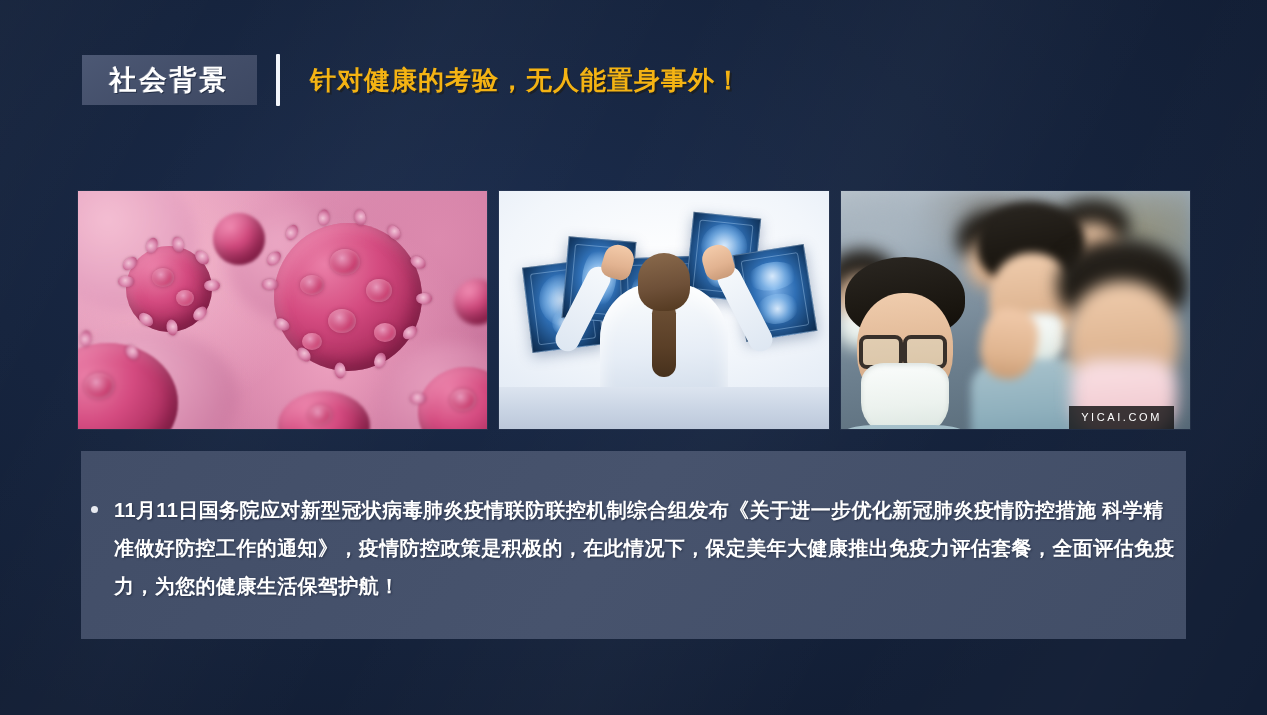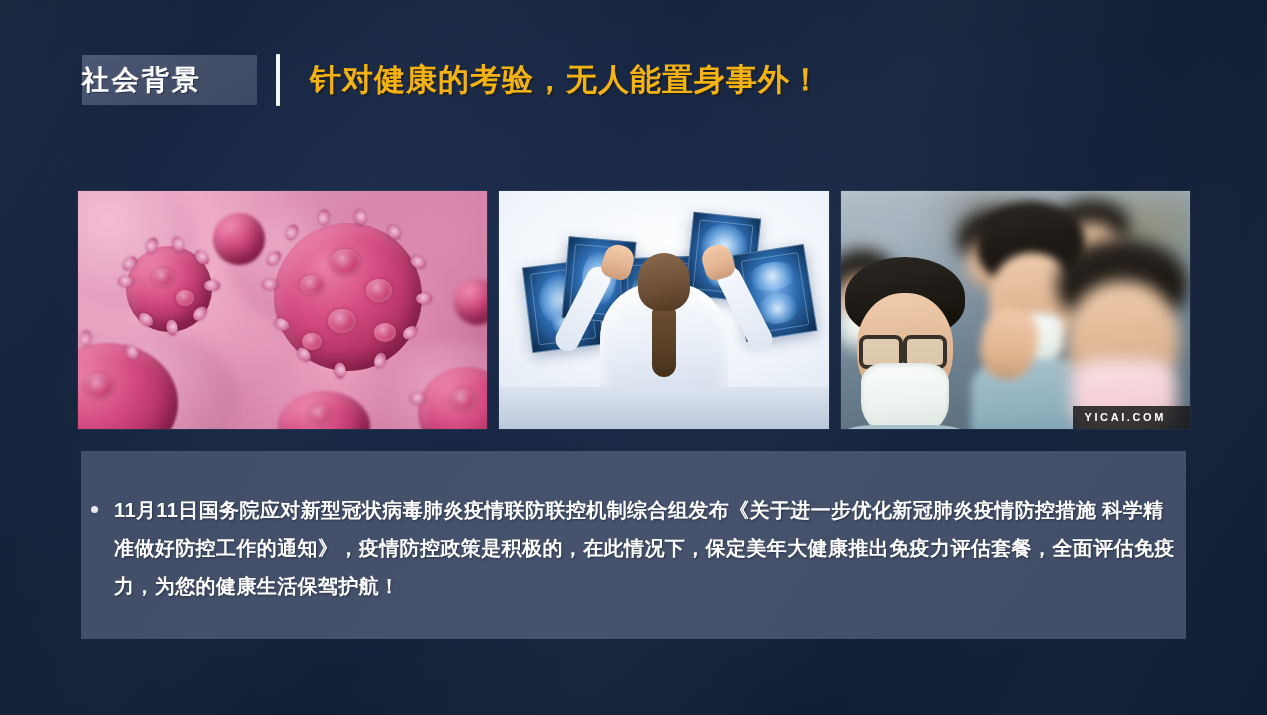--- a/index.html
+++ b/index.html
@@ -38,41 +38,42 @@
     height: 50px;
     display: flex;
     align-items: center;
   }
   .badge {
     width: 175px;
     height: 50px;
     background: linear-gradient(150deg, #4c5874 0%, #434e69 55%, #3d4862 100%);
     display: flex;
     align-items: center;
+    justify-content: center;
     box-sizing: border-box;
   }
   .badge-text {
     color: #ffffff;
     font-size: 27px;
     font-weight: bold;
     letter-spacing: 3px;
     text-shadow: 1px 1px 0 rgba(12,22,42,0.55), -1px 0 0 rgba(255,255,255,0.25);
     white-space: nowrap;
   }
   .divider {
     width: 4px;
     height: 52px;
     background: #f3f6fb;
     margin-left: 19px;
     border-radius: 1px;
   }
   .headline {
     margin-left: 30px;
     color: #f4b313;
-    font-size: 31px;
+    font-size: 26px;
     font-weight: bold;
     letter-spacing: 1px;
     white-space: nowrap;
     text-shadow: 2px 2px 0 rgba(30,22,4,0.45);
   }
 
   
   .photo-row {
     position: absolute;
     left: 78px;
@@ -265,27 +266,27 @@
   .p-hand {
     position: absolute;
     border-radius: 40% 40% 45% 45%;
     background: linear-gradient(175deg, #f2cbac 0%, #dfb48f 65%, #c79a73 100%);
   }
   .blurry { filter: blur(4px); }
   .blurry-hard { filter: blur(8px); }
 
   .watermark {
     position: absolute;
-    right: 0;
+    right: 16px;
     bottom: 0;
-    padding: 5px 24px 6px 12px;
+    padding: 5px 12px 6px 12px;
     background: rgba(18,18,20,0.82);
     color: #ffffff;
     font-size: 11px;
-    font-weight: bold;
+    font-weight: normal;
     letter-spacing: 2.6px;
     font-family: "Liberation Sans", sans-serif;
   }
 
   
   .panel {
     position: absolute;
     left: 81px;
     top: 444px;
     width: 1105px;

